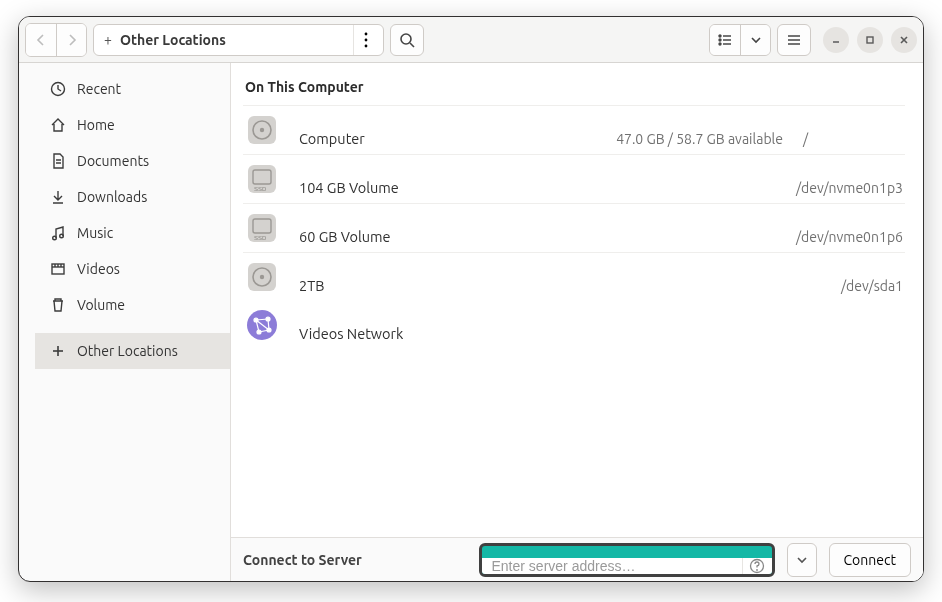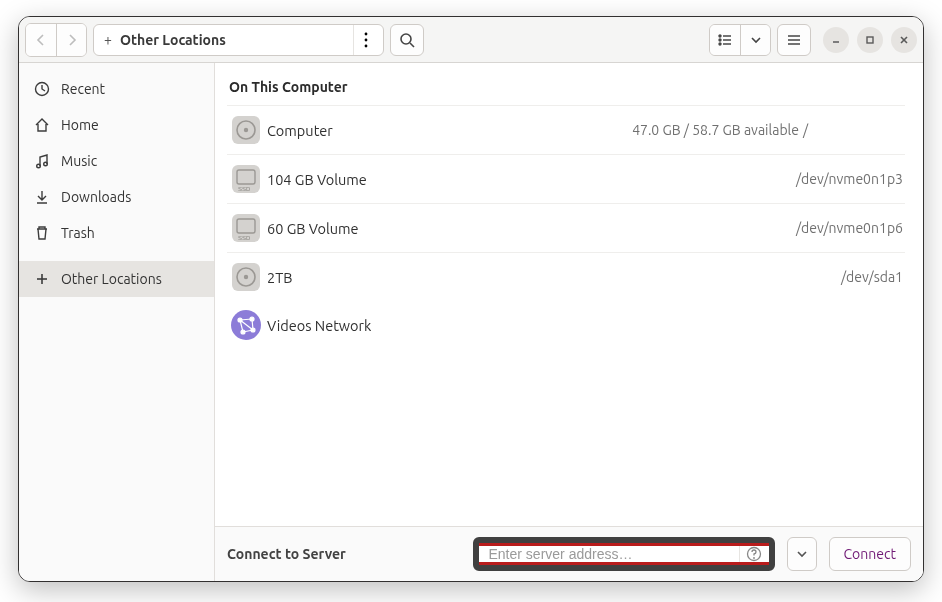--- a/index.html
+++ b/index.html
@@ -98,20 +98,21 @@
   }
   
   .bodyrow { flex: 1; display: flex; overflow: hidden; }
   .sidebar {
     width: 196px;
     background: #fafafa;
     border-right: 1px solid #e1dedb;
     padding-top: 8px;
     display: flex;
     flex-direction: column;
+    margin-left: 16px;
   }
   .sidebar .item {
     display: flex;
     align-items: center;
     gap: 10px;
     padding: 9px 14px;
     color: #333;
     cursor: default;
   }
   .sidebar .item .sicon { width: 18px; height:18px; display:flex;align-items:center;justify-content:center; color:#3c3c3c; }
@@ -130,53 +131,53 @@
   }
   .sectionhdr {
     font-weight: 700;
     font-size: 14px;
     color: #2b2b2b;
     padding: 4px 2px 10px 2px;
   }
   .sectionhdr.later { padding-top: 12px; }
   .row {
     display: flex;
-    align-items: center;
+    align-items: flex-end;
     padding: 7px 2px;
     border-top: 1px solid #efeeec;
-    gap: 4px;
+    gap: 20px;
   }
   .row:first-of-type { border-top: 1px solid #efeeec; }
   .row .dicon {
     width: 34px; height: 34px; border-radius: 6px;
     display:flex;align-items:center;justify-content:center;
   }
   .row .name { font-size: 14.5px; color: #303030; }
   .row .desc { color: #707070; white-space: nowrap; margin-left: 31px; }
   .row .mount { color: #707070; white-space: nowrap; min-width: 30px;}
   .row .fill { flex: 1; }
   
   .footer {
     border-top: 1px solid #e1dedb;
     background: #fafafa;
-    height: 55px;
+    height: 44px;
     display: flex;
     align-items: center;
     padding: 12px 12px;
     gap: 12px;
   }
   .footer .lbl { font-weight: 700; color: #424242; flex: 0 0 auto; margin-right: auto;}
   .serverbox {
     display: flex;
-    border: 6px solid #404040;
+    border: 3px solid #404040;
     border-radius: 6px;
     height: 34px;
-    background: #b91c1c;
+    background: #14b8a6;
     overflow: hidden;
-    align-items: center;
+    align-items: flex-end;
   }
   .serverbox input {
     border: none;
     outline: none;
     padding: 0 10px;
     width: 260px;
     font-size: 14px;
     color: #333;
     background: #fff;
   }
@@ -188,21 +189,21 @@
   .dropbtn {
     height: 34px; width: 30px;
     background: #fdfdfd; border:1px solid #cfcbc7;border-radius:6px;
     display:flex;align-items:center;justify-content:center;color:#555;
   }
   .connectbtn {
     height: 34px;
     background: #fdfdfd; border:1px solid #cfcbc7;border-radius:6px;
     padding: 0 14px;
     display:flex;align-items:center;justify-content:center;
-    color: #701a75;
+    color: #000000;
     font-size: 14px;
   }
   svg { display:block; }
 </style>
 </head>
 <body>
 
 <div class="window">
 
   <div class="headerbar">
@@ -302,42 +303,64 @@
         <span class="sicon">
             <svg width="16" height="16" viewBox="0 0 16 16" fill="none" stroke="currentColor" stroke-width="1.4">
               <path d="M2 8 L8 2 L14 8 M4 7 V14 H12 V7"></path>
             </svg>
           </span>
         <span>Home</span>
       </div>
       <div class="item">
         <span class="sicon">
             <svg width="16" height="16" viewBox="0 0 16 16" fill="none" stroke="currentColor" stroke-width="1.4">
+              <path d="M4 1 H10 L13 4 V15 H4 Z"></path>
+              <line x1="6" y1="7" x2="11" y2="7"></line>
+              <line x1="6" y1="10" x2="11" y2="10"></line>
+            </svg>
+          </span>
+        <span>Documents</span>
+      </div>
+      <div class="item">
+        <span class="sicon">
+            <svg width="16" height="16" viewBox="0 0 16 16" fill="none" stroke="currentColor" stroke-width="1.4">
+              <path d="M8 2 V10 M4 7 L8 11 L12 7 M3 14 H13"></path>
+            </svg>
+          </span>
+        <span>Downloads</span>
+      </div>
+      <div class="item">
+        <span class="sicon">
+            <svg width="16" height="16" viewBox="0 0 16 16" fill="none" stroke="currentColor" stroke-width="1.4">
               <path d="M6 13 V4 L13 2 V11"></path>
               <circle cx="4.5" cy="13" r="1.8"></circle>
               <circle cx="11.5" cy="11" r="1.8"></circle>
             </svg>
           </span>
         <span>Music</span>
       </div>
       <div class="item">
         <span class="sicon">
             <svg width="16" height="16" viewBox="0 0 16 16" fill="none" stroke="currentColor" stroke-width="1.4">
-              <path d="M8 2 V10 M4 7 L8 11 L12 7 M3 14 H13"></path>
-            </svg>
-          </span>
-        <span>Downloads</span>
+              <rect x="2" y="3" width="12" height="10"></rect>
+              <line x1="2" y1="6" x2="14" y2="6"></line>
+              <line x1="5" y1="3" x2="5" y2="6"></line>
+              <line x1="8" y1="3" x2="8" y2="6"></line>
+              <line x1="11" y1="3" x2="11" y2="6"></line>
+            </svg>
+          </span>
+        <span>Videos</span>
       </div>
       <div class="item">
         <span class="sicon">
             <svg width="16" height="16" viewBox="0 0 16 16" fill="none" stroke="currentColor" stroke-width="1.4">
               <path d="M3 4 H13 M5 4 V2 H11 V4 M4 4 L5 14 H11 L12 4"></path>
             </svg>
           </span>
-        <span>Trash</span>
+        <span>Volume</span>
       </div>
       <div style="height:10px"></div>
       <div class="item selected">
         <span class="sicon">
             <svg width="16" height="16" viewBox="0 0 16 16" stroke="currentColor" stroke-width="1.6">
               <line x1="8" y1="3" x2="8" y2="13"></line>
               <line x1="3" y1="8" x2="13" y2="8"></line>
             </svg>
           </span>
         <span>Other Locations</span>

